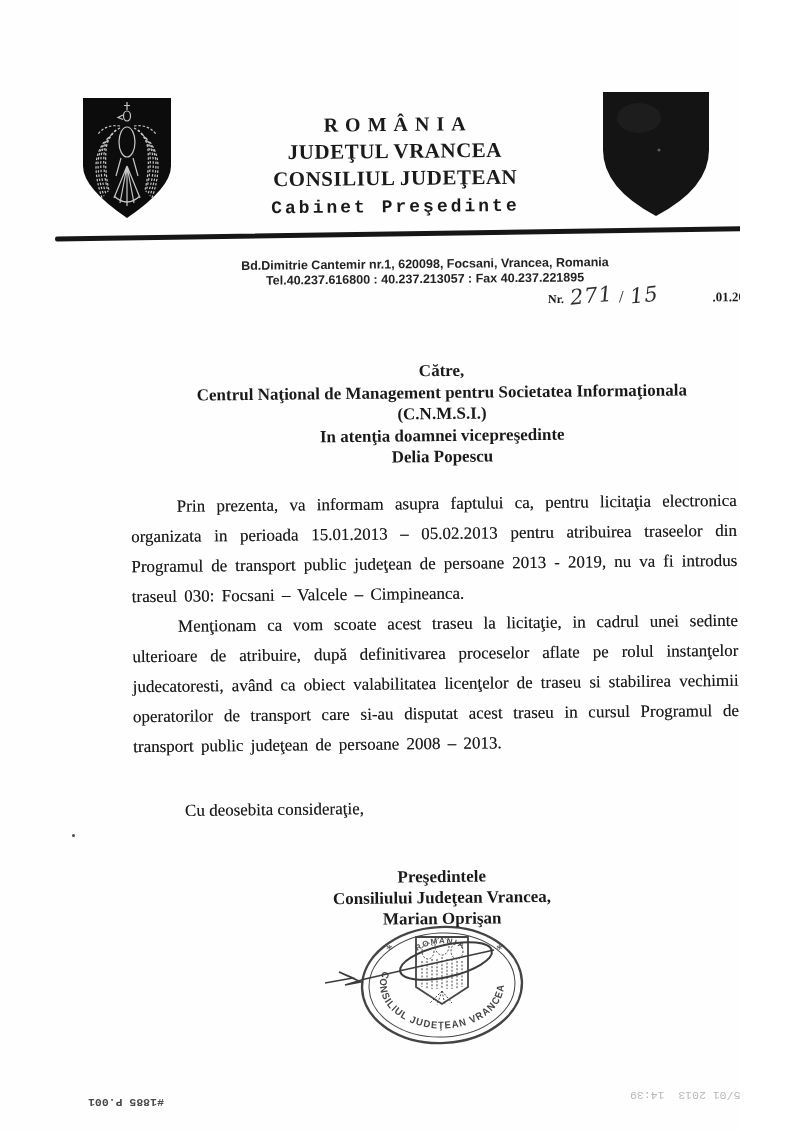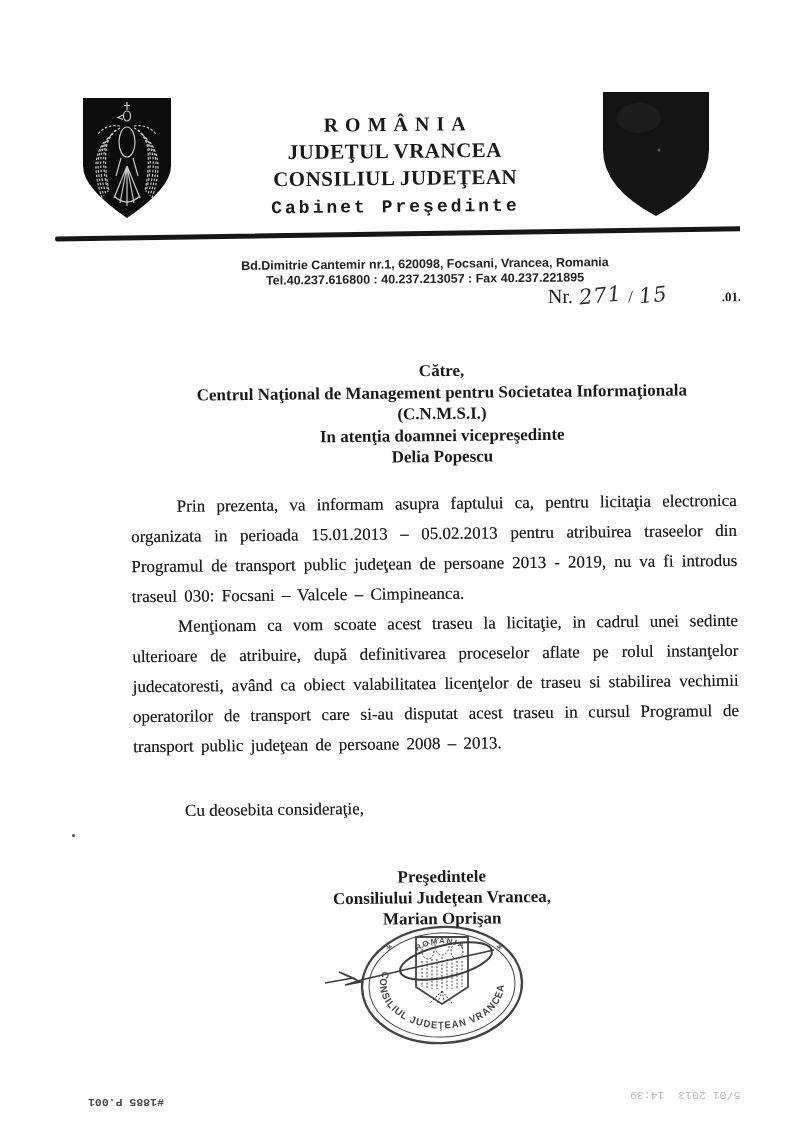--- a/index.html
+++ b/index.html
@@ -19,21 +19,21 @@
   .lh-county{font-size:21px;font-weight:bold;letter-spacing:.5px;line-height:27px;}
   .lh-council{font-size:21px;font-weight:bold;letter-spacing:.5px;line-height:27px;}
   .lh-office{font-family:"Liberation Mono","DejaVu Sans Mono",monospace;font-size:18px;font-weight:bold;letter-spacing:3px;line-height:30px;}
   .rule{left:55px;top:231px;width:745px;height:4.5px;background:#161616;border-radius:2px;}
 
   .address{left:125px;top:257px;width:600px;text-align:center;
     font-family:"Liberation Sans","DejaVu Sans",sans-serif;font-weight:bold;
     font-size:12.5px;line-height:14.5px;color:#222;}
 
   .nr-line{left:548px;top:283px;width:210px;display:flex;align-items:baseline;gap:6px;}
-  .nr-label{font-size:20px;font-weight:normal;}
+  .nr-label{font-size:12px;font-weight:bold;}
   .hand{font-family:"DejaVu Serif",serif;font-style:italic;font-size:21px;color:#2d2d2d;
     display:inline-block;transform:rotate(-5deg);letter-spacing:1px;}
   .nr-sep{font-size:17px;}
   .nr-date{font-size:13px;font-weight:bold;margin-left:48px;}
 
   .recipient{left:62px;top:360px;width:760px;text-align:center;font-weight:bold;
     font-size:17px;line-height:21.5px;}
 
   .bodytext{left:132px;top:489px;width:606px;font-size:17px;line-height:30px;
     text-align:justify;word-spacing:3px;text-shadow:0 0 .5px rgba(0,0,0,.55);}

